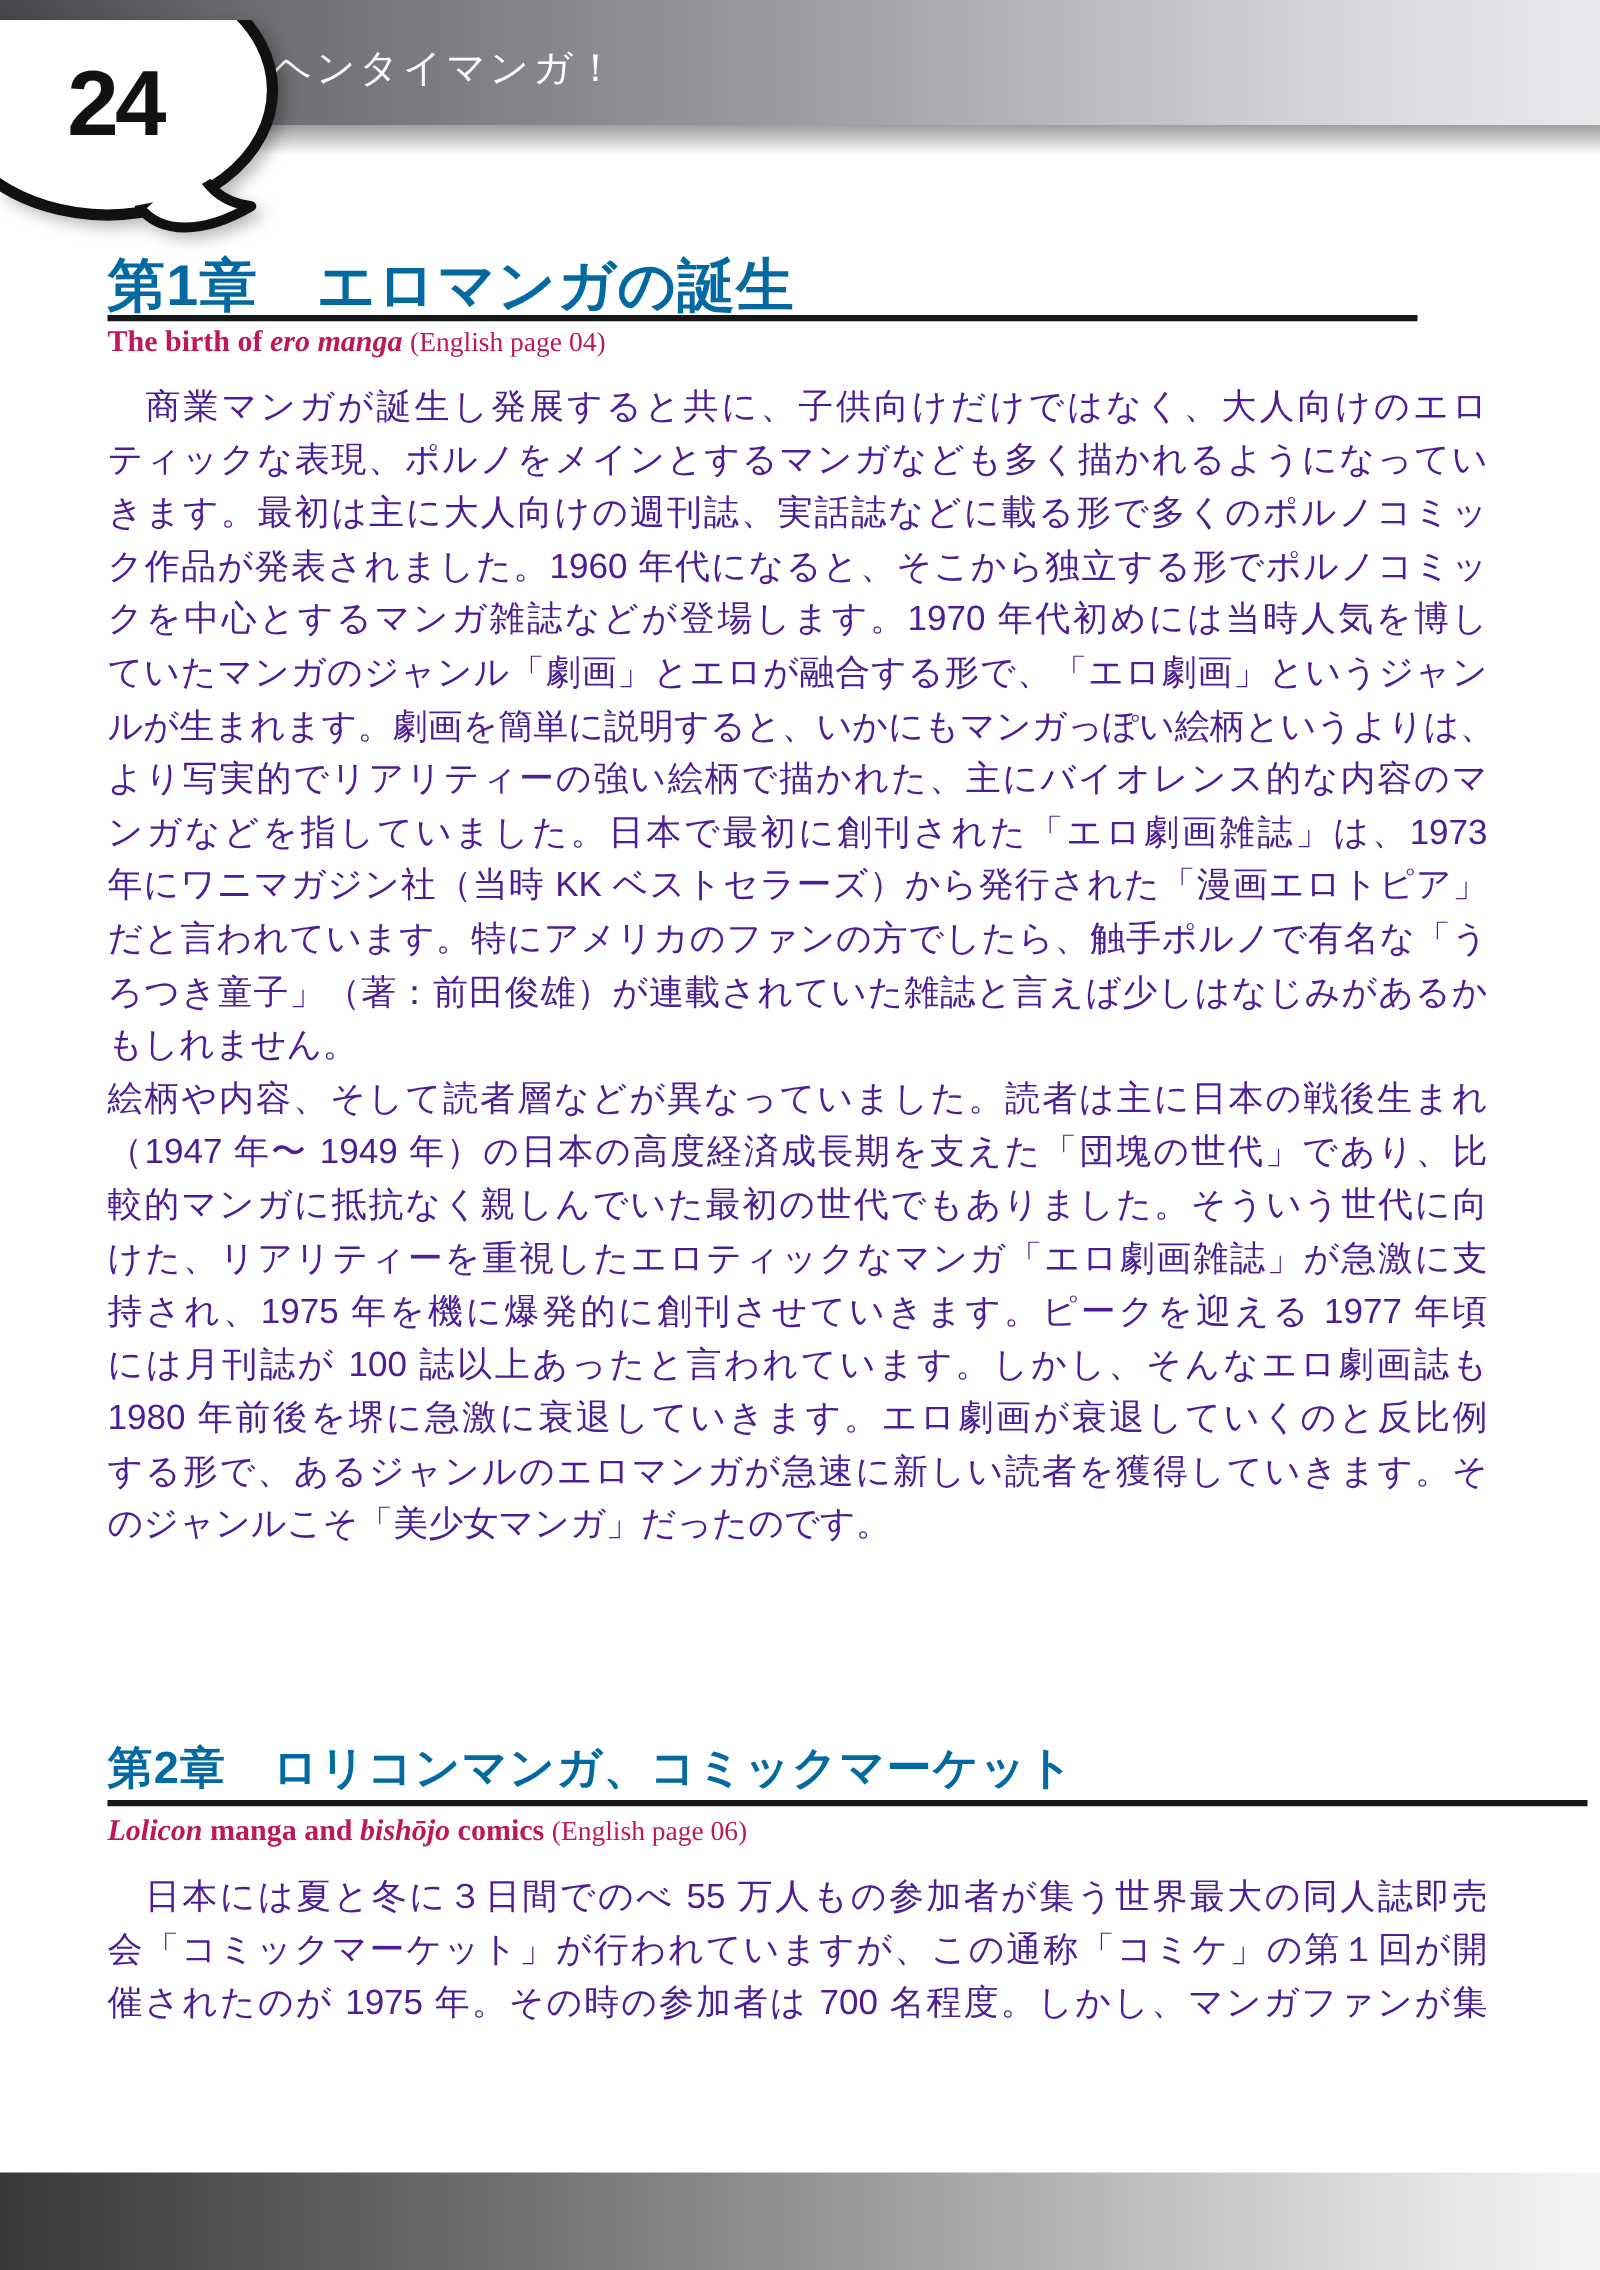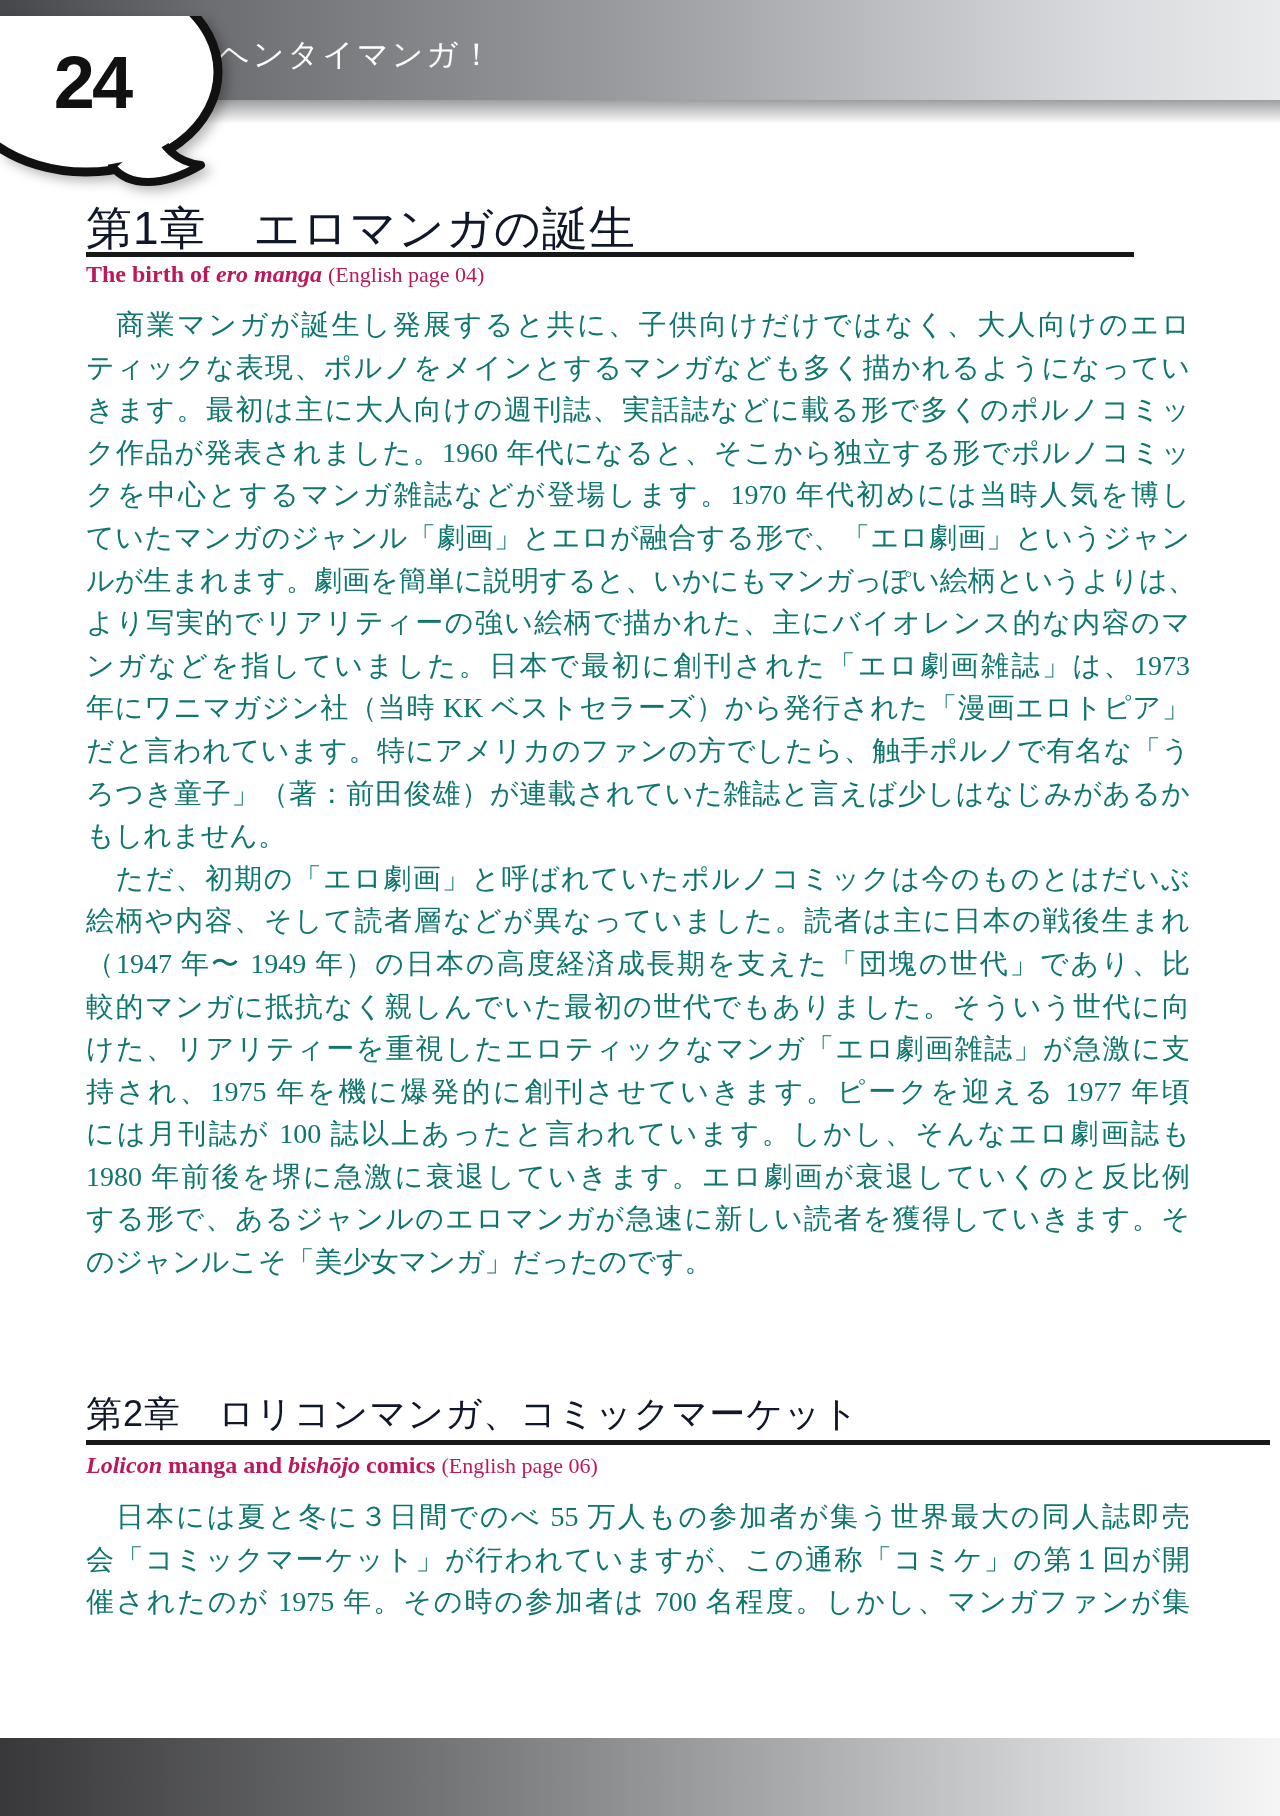--- a/index.html
+++ b/index.html
@@ -27,40 +27,40 @@
     filter:drop-shadow(5px 5px 6px rgba(0,0,0,0.28));
   }
   .bubble-wrap svg { display:block; }
   .bubble-number {
     font-family:"Liberation Sans", sans-serif;
     font-weight:bold; font-size:74px; letter-spacing:-3px;
   }
 
   
   .ch-heading {
-    position:absolute; left:86px; color:#0f172a; font-weight:normal;
+    position:absolute; left:86px; color:#0369a1; font-weight:bold;
     letter-spacing:1px; white-space:nowrap;
   }
   #ch1-heading { top:198px; font-size:46px; }
   #ch2-heading { top:1390px; font-size:36px; }
   .ch-rule { position:absolute; left:86px; height:5px; background:#17181a; }
   #ch1-rule { top:252px; width:1048px; }
   #ch2-rule { top:1440px; width:1184px; }
 
   .ch-subtitle {
     position:absolute; left:86px; white-space:nowrap;
     font-family:"Liberation Serif", serif; font-size:24px; color:#be185d;
   }
   #ch1-subtitle { top:261px; }
   #ch2-subtitle { top:1452px; }
   .seg-b  { font-weight:bold; }
   .seg-bi { font-weight:bold; font-style:italic; }
   .seg-paren { font-weight:normal; font-size:22px; margin-left:6px; }
 
-  .flow { position:absolute; left:86px; width:1104px; color:#0f766e;font-family:Liberation Serif, serif; }
+  .flow { position:absolute; left:86px; width:1104px; color:#4c1d95; }
   #flow1 { top:304px; }
   #flow2 { top:1496px; }
   .text-line {
     font-size:28px; height:42.6px; line-height:42.6px;
     text-align:justify; text-align-last:justify; white-space:nowrap;
   }
   .para.justify-not-last .text-line:last-child { text-align-last:left; }
 
   
   .footer-bar {
@@ -101,21 +101,20 @@
       <div class="text-line">ルが生まれます。劇画を簡単に説明すると、いかにもマンガっぽい絵柄というよりは、</div>
       <div class="text-line">より写実的でリアリティーの強い絵柄で描かれた、主にバイオレンス的な内容のマ</div>
       <div class="text-line">ンガなどを指していました。日本で最初に創刊された「エロ劇画雑誌」は、1973</div>
       <div class="text-line">年にワニマガジン社（当時 KK ベストセラーズ）から発行された「漫画エロトピア」</div>
       <div class="text-line">だと言われています。特にアメリカのファンの方でしたら、触手ポルノで有名な「う</div>
       <div class="text-line">ろつき童子」（著：前田俊雄）が連載されていた雑誌と言えば少しはなじみがあるか</div>
       <div class="text-line">もしれません。</div>
     </div>
   <div class="para justify-not-last">
 
-  <div class="text-line">　ただ、初期の「エロ劇画」と呼ばれていたポルノコミックは今のものとはだいぶ</div>
       <div class="text-line">絵柄や内容、そして読者層などが異なっていました。読者は主に日本の戦後生まれ</div>
       <div class="text-line">（1947 年〜 1949 年）の日本の高度経済成長期を支えた「団塊の世代」であり、比</div>
       <div class="text-line">較的マンガに抵抗なく親しんでいた最初の世代でもありました。そういう世代に向</div>
       <div class="text-line">けた、リアリティーを重視したエロティックなマンガ「エロ劇画雑誌」が急激に支</div>
       <div class="text-line">持され、1975 年を機に爆発的に創刊させていきます。ピークを迎える 1977 年頃</div>
       <div class="text-line">には月刊誌が 100 誌以上あったと言われています。しかし、そんなエロ劇画誌も</div>
       <div class="text-line">1980 年前後を堺に急激に衰退していきます。エロ劇画が衰退していくのと反比例</div>
       <div class="text-line">する形で、あるジャンルのエロマンガが急速に新しい読者を獲得していきます。そ</div>
       <div class="text-line">のジャンルこそ「美少女マンガ」だったのです。</div>
     </div>

